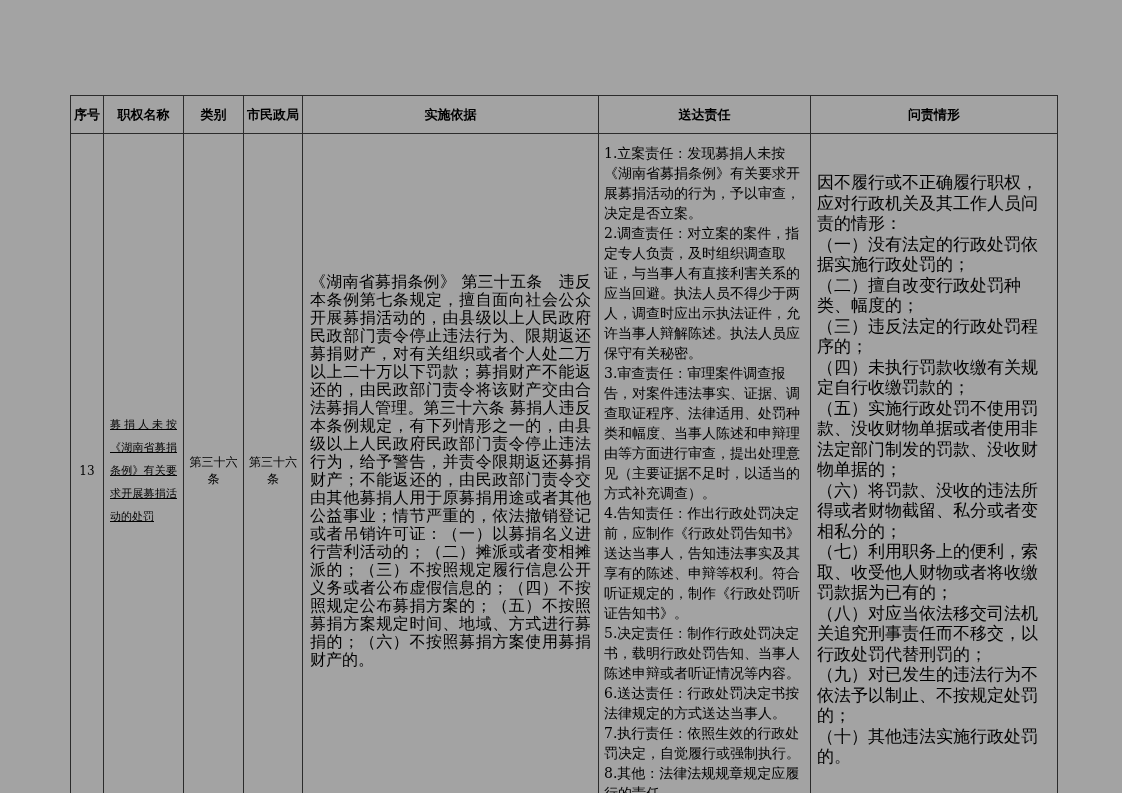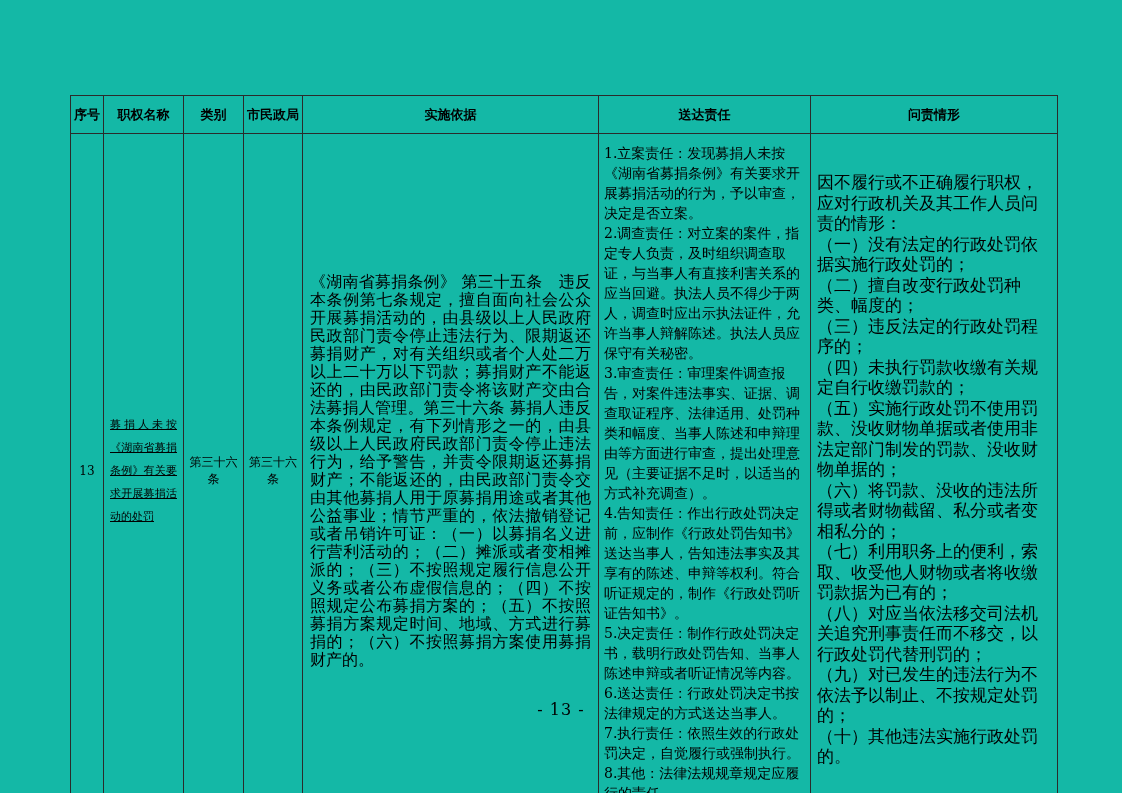--- a/index.html
+++ b/index.html
@@ -4,21 +4,21 @@
 <style>
   html, body {
     margin: 0;
     padding: 0;
     background: #ffffff;
   }
   .page {
     position: relative;
     width: 1122px;
     height: 793px;
-    background: #14b8a6;
+    background: #a3a3a3;
     font-family: "DejaVu Serif", "Liberation Serif", serif;
     color: #000000;
     overflow: hidden;
   }
   table.doc-table {
     position: absolute;
     left: 70px;
     top: 95px;
     width: 987px;
     border-collapse: collapse;
@@ -136,15 +136,14 @@
 （五）实施行政处罚不使用罚款、没收财物单据或者使用非法定部门制发的罚款、没收财物单据的；
 （六）将罚款、没收的违法所得或者财物截留、私分或者变相私分的；
 （七）利用职务上的便利，索取、收受他人财物或者将收缴罚款据为已有的；
 （八）对应当依法移交司法机关追究刑事责任而不移交，以行政处罚代替刑罚的；
 （九）对已发生的违法行为不依法予以制止、不按规定处罚的；
 （十）其他违法实施行政处罚的。</td>
       </tr>
     </tbody>
   </table>
 
-  <div class="footer">- 13 -</div>
 
 </div>
 
 </body></html>

